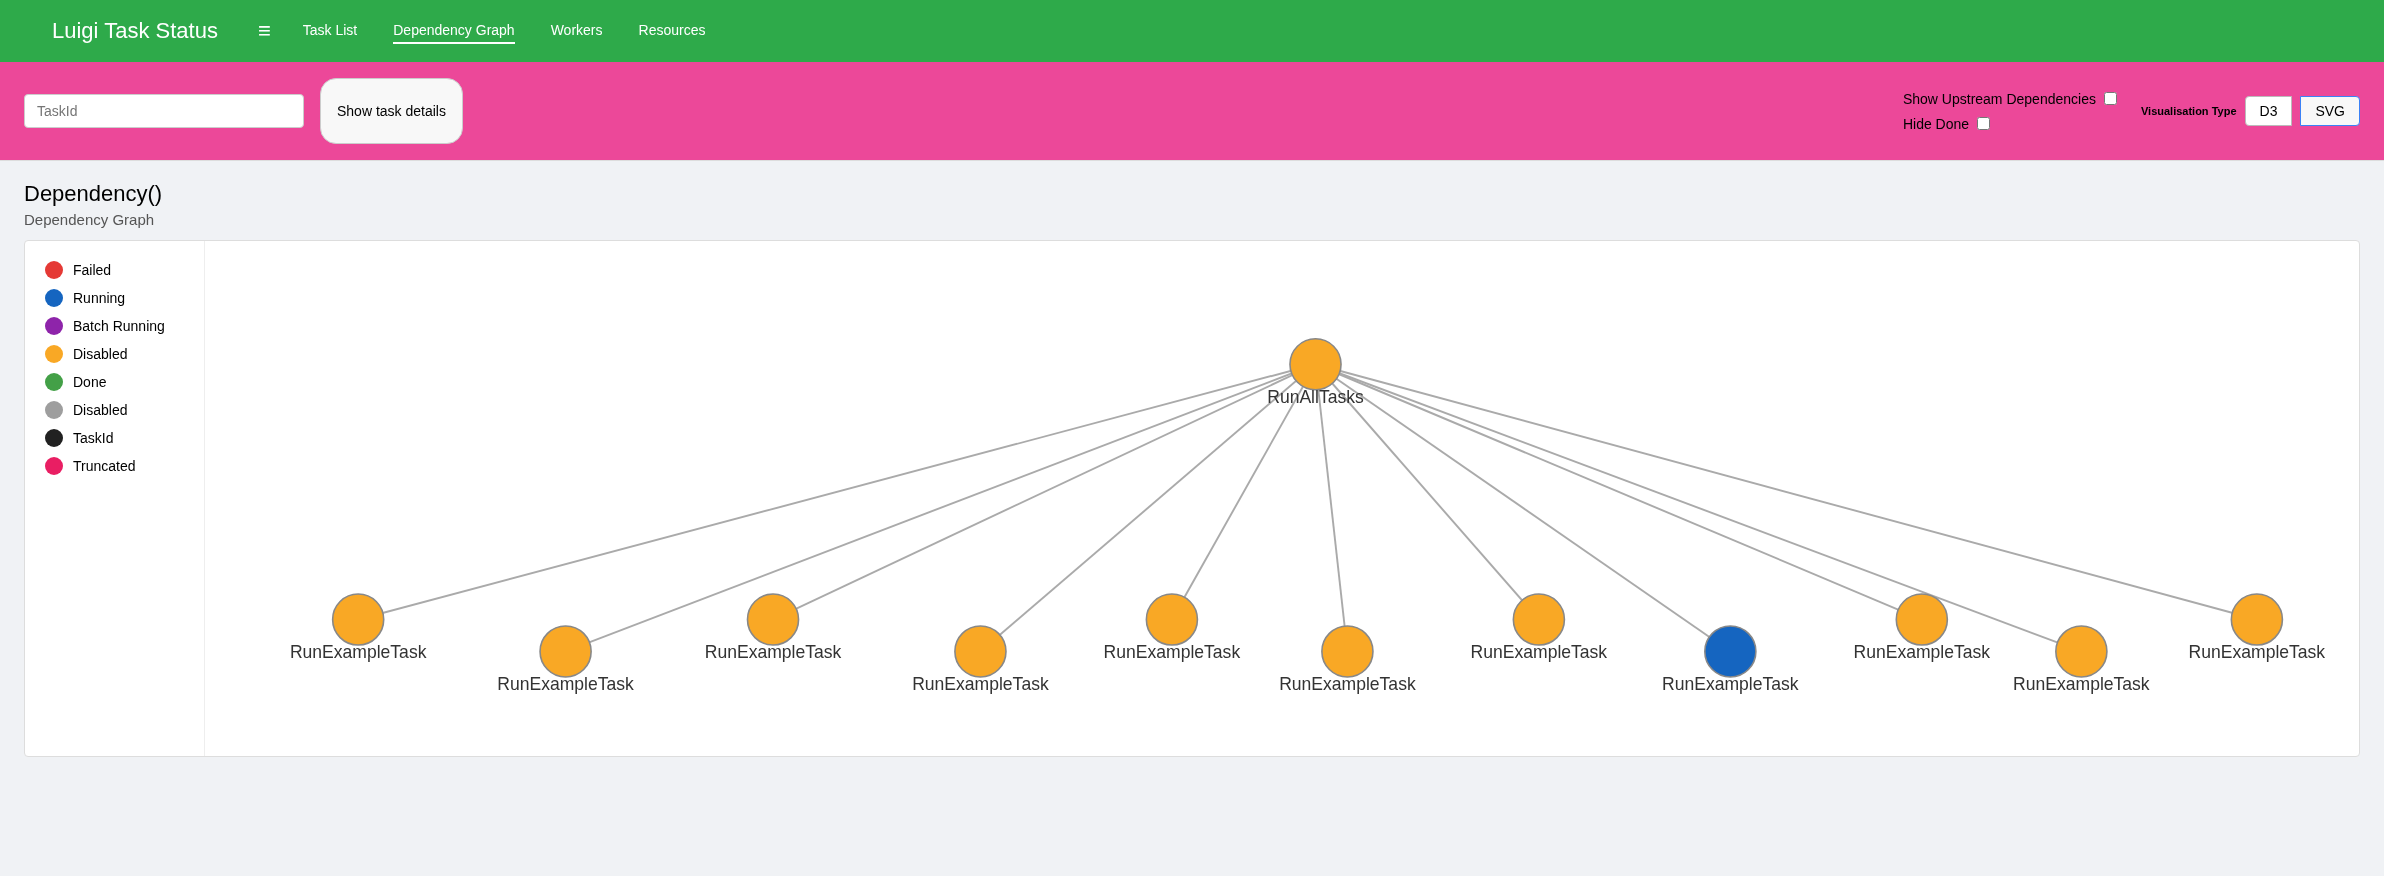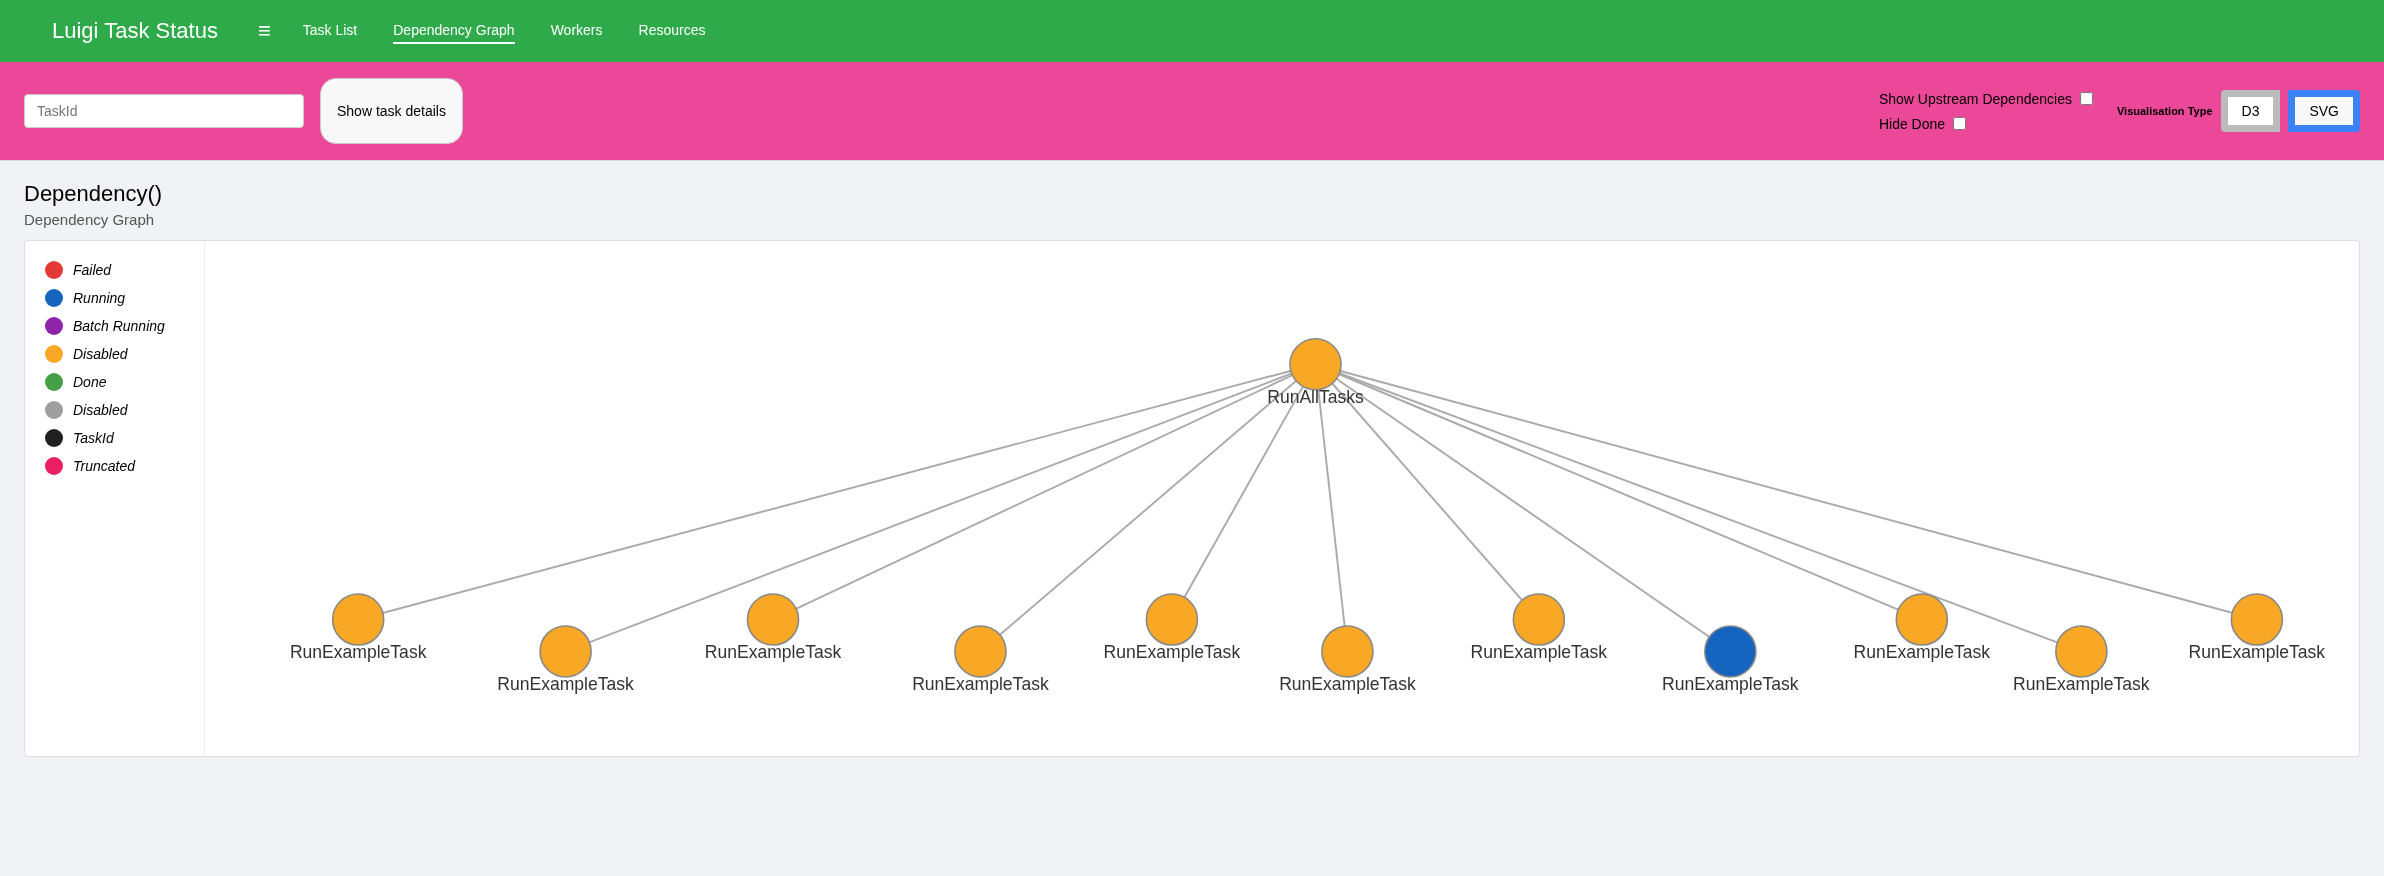--- a/index.html
+++ b/index.html
@@ -89,21 +89,21 @@
     .vis-type-group {
       display: flex;
       align-items: center;
       gap: 8px;
     }
     .vis-type-label {
       font-weight: bold;
       font-size: 11px;
     }
     .vis-btn {
-      border: 7px solid #3b82f6;
+      border: 1px solid #3b82f6;
       background: #f8f8f8;
       padding: 6px 14px;
       font-size: 14px;
       cursor: pointer;
     }
     .vis-btn.active {
       background: #fff;
       border-color: #bbb;
     }
     .vis-btn:first-of-type { border-radius: 4px 0 0 4px; }
@@ -134,21 +134,20 @@
     }
 
     
     .legend {
       padding: 20px 20px;
       border-right: 1px solid #eee;
       min-width: 180px;
       display: flex;
       flex-direction: column;
       gap: 10px;
-      font-style: italic;
     }
     .legend-item {
       display: flex;
       align-items: center;
       gap: 10px;
       font-size: 14px;
     }
     .legend-dot {
       width: 18px;
       height: 18px;

